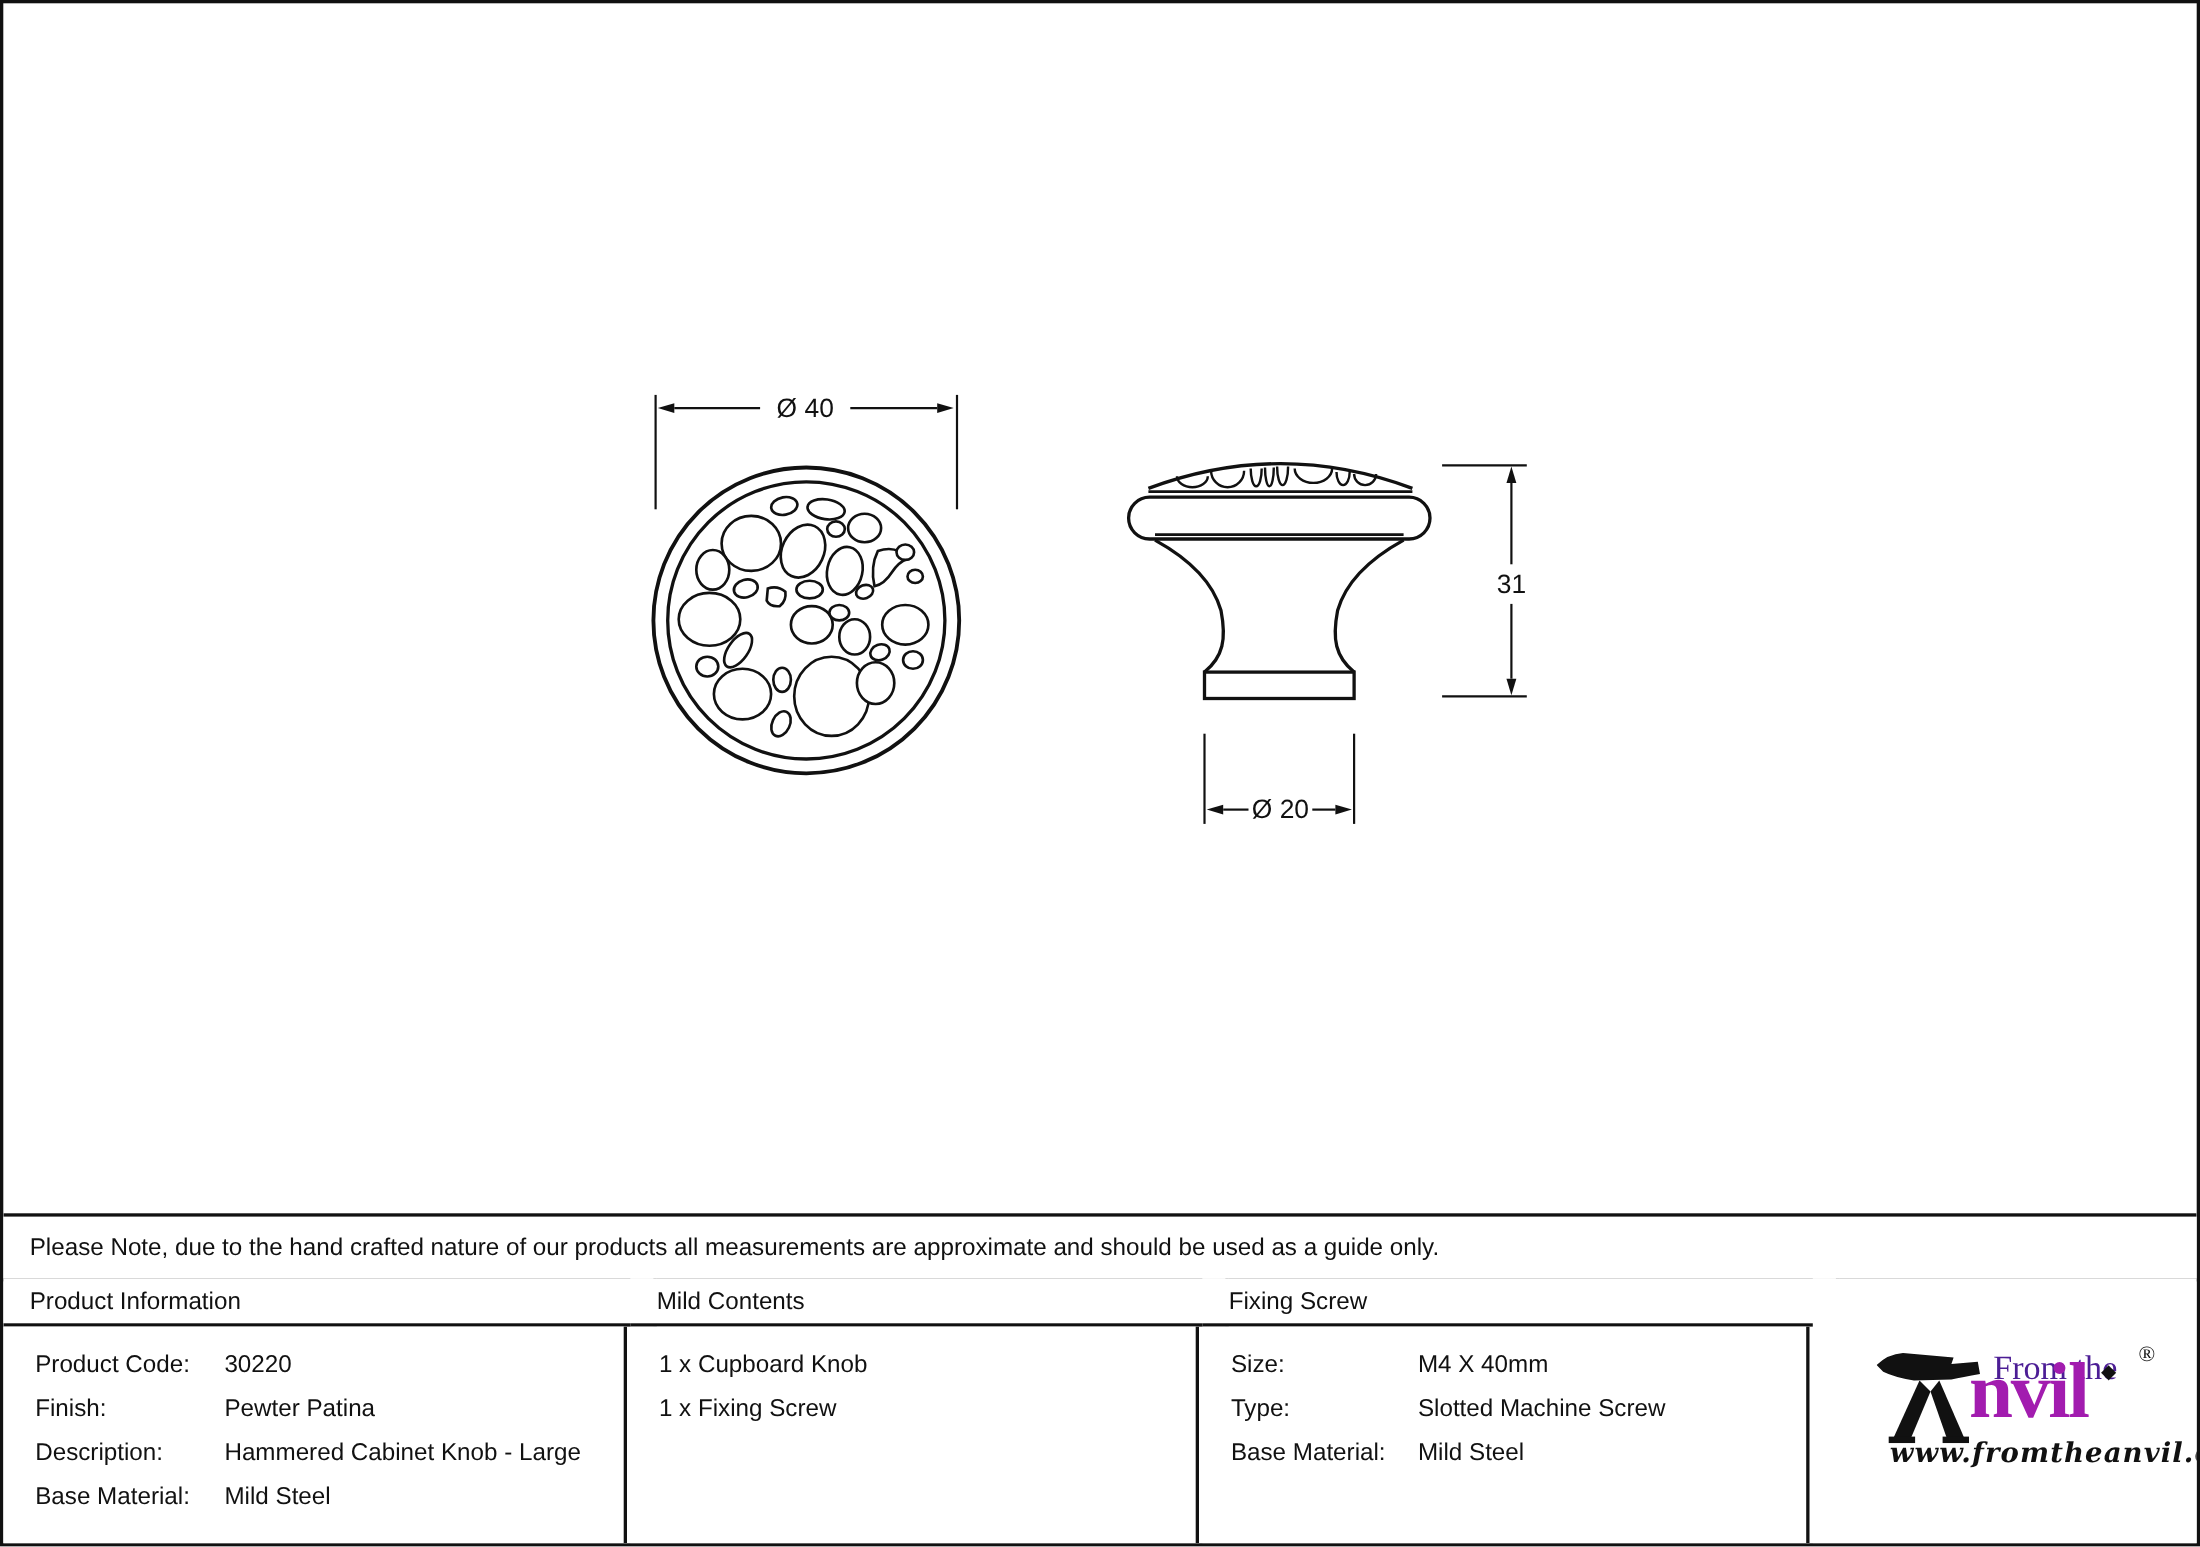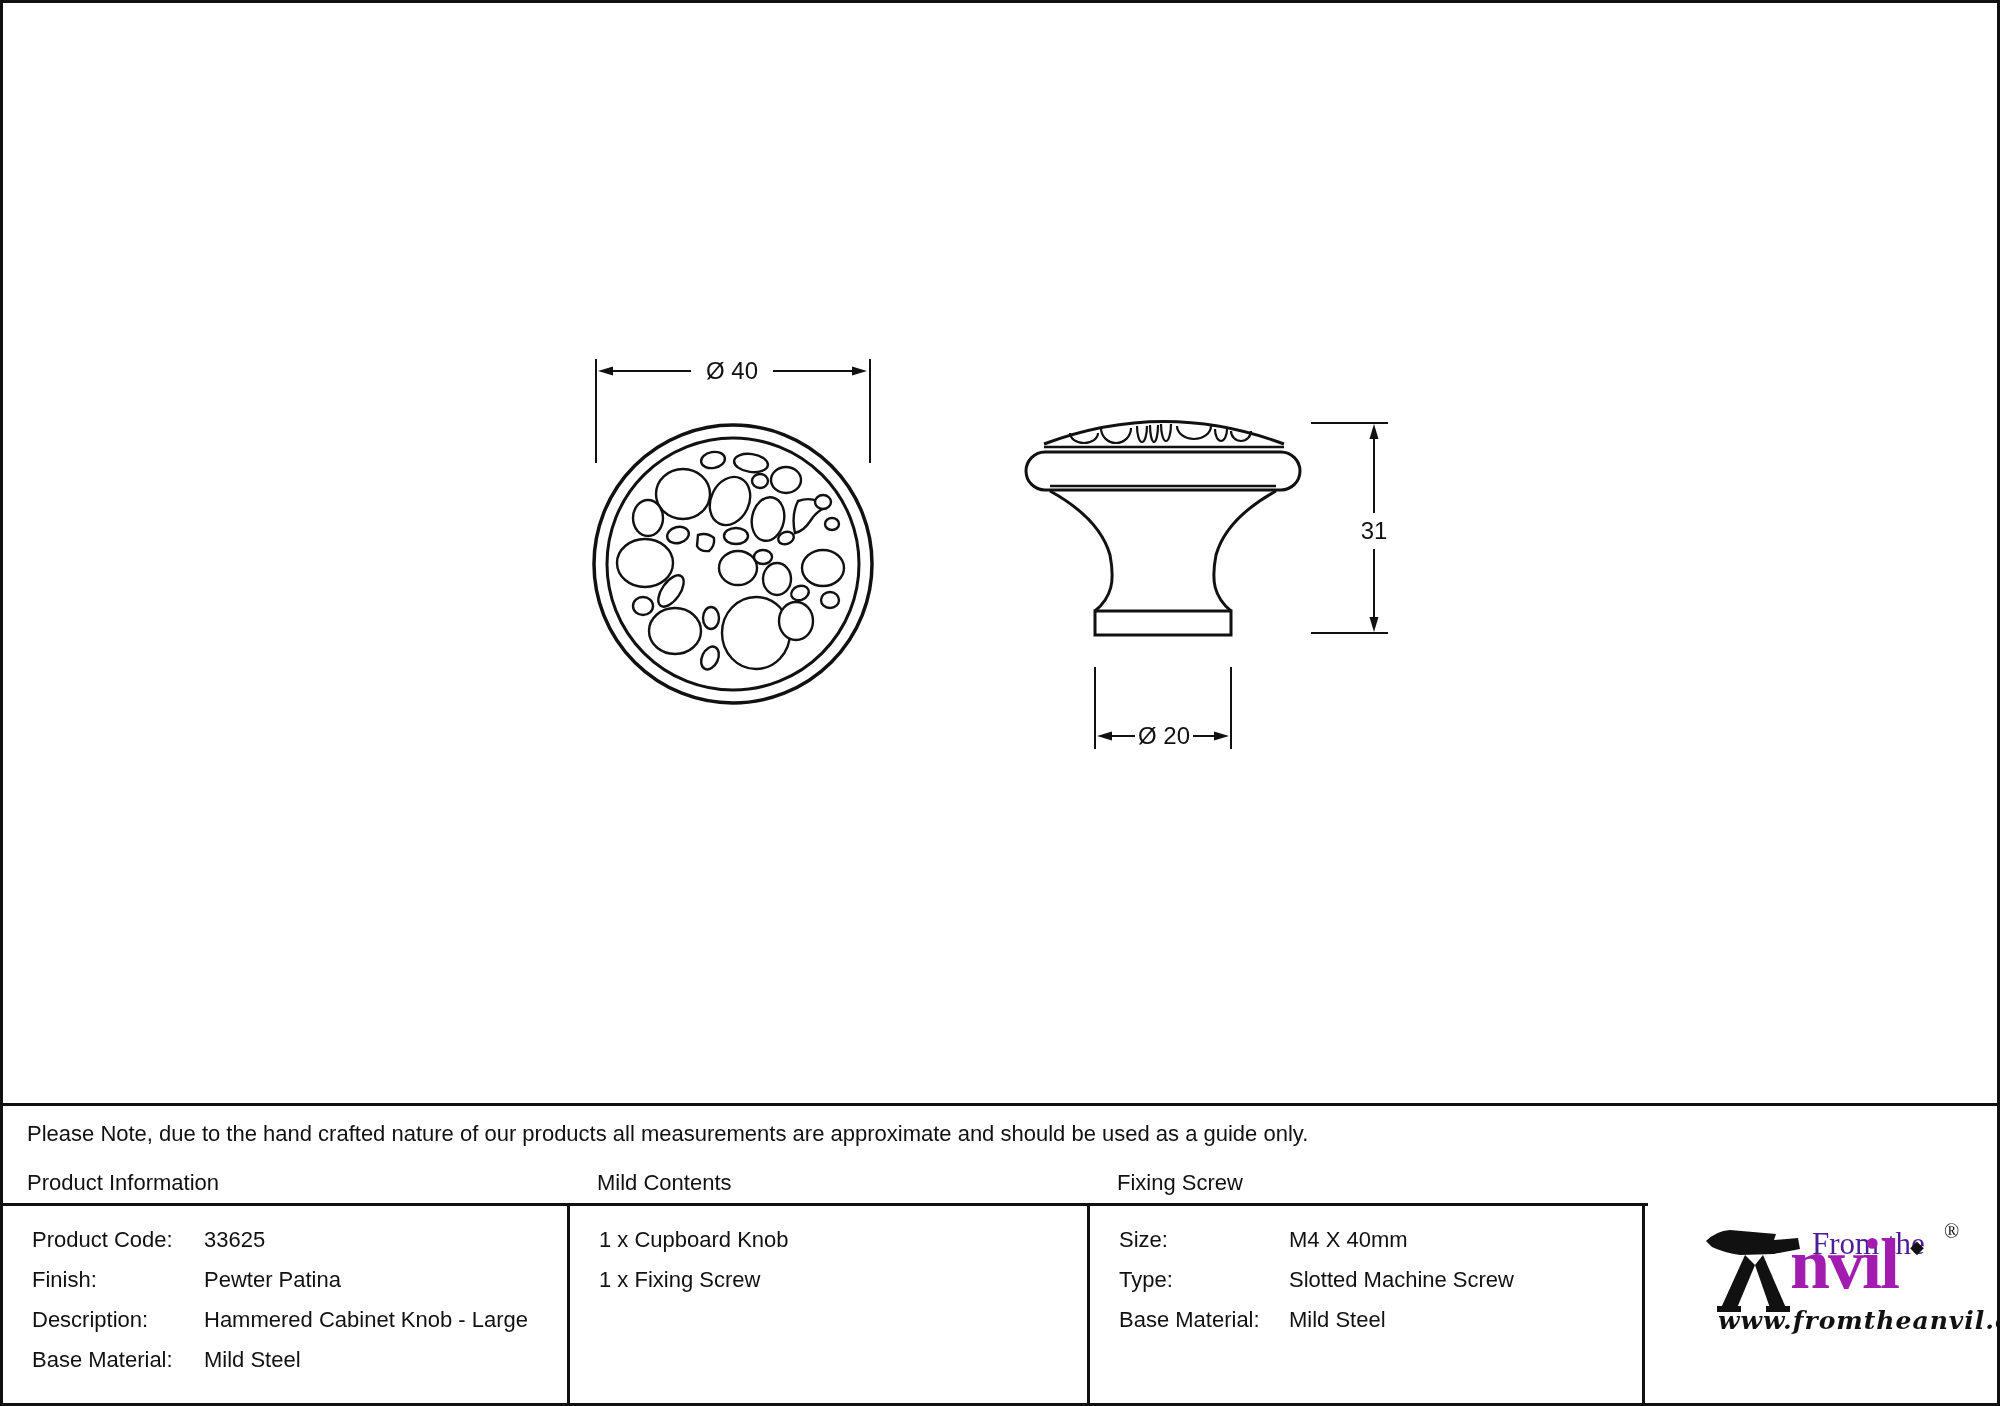--- a/index.html
+++ b/index.html
@@ -165,21 +165,21 @@
   </div>
   <div class="hdr-cell" style="left:570px;width:517px;">
     <span>Mild Contents</span>
   </div>
   <div class="hdr-cell" style="left:1090px;width:552px;">
     <span>Fixing Screw</span>
   </div>
 
   <div class="content-cell pi" style="left:0;width:567px;">
     <div class="row">
-      <span class="lbl">Product Code:</span><span>33625</span>
+      <span class="lbl">Product Code:</span><span>30220</span>
     </div>
     <div class="row">
       <span class="lbl">Finish:</span><span>Pewter Patina</span>
     </div>
     <div class="row">
       <span class="lbl">Description:</span><span>Hammered Cabinet Knob - Large</span>
     </div>
     <div class="row">
       <span class="lbl">Base Material:</span><span>Mild Steel</span>
     </div>

